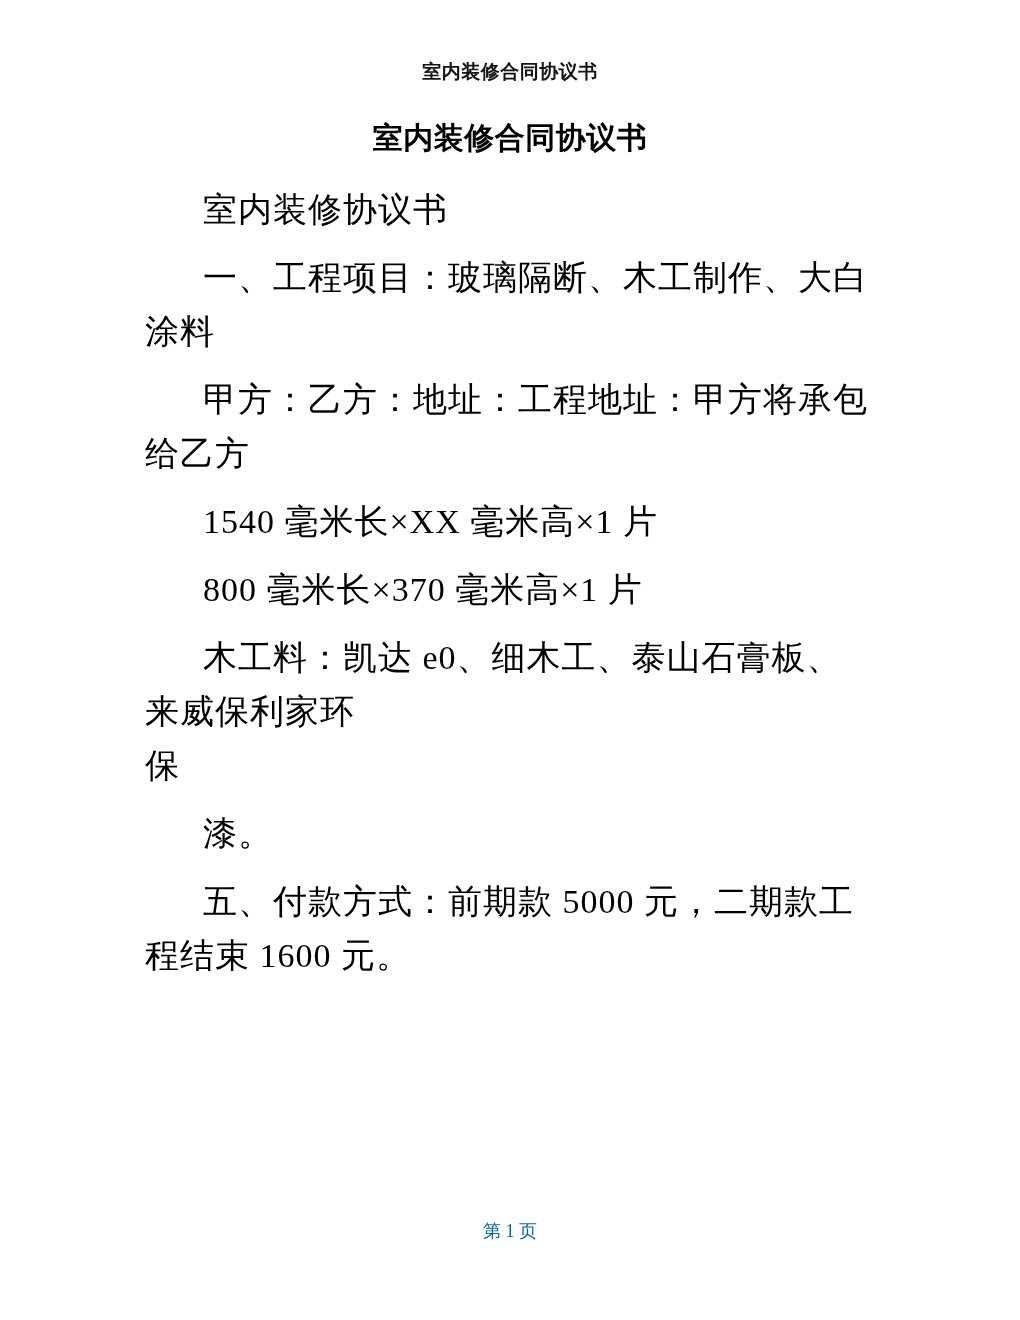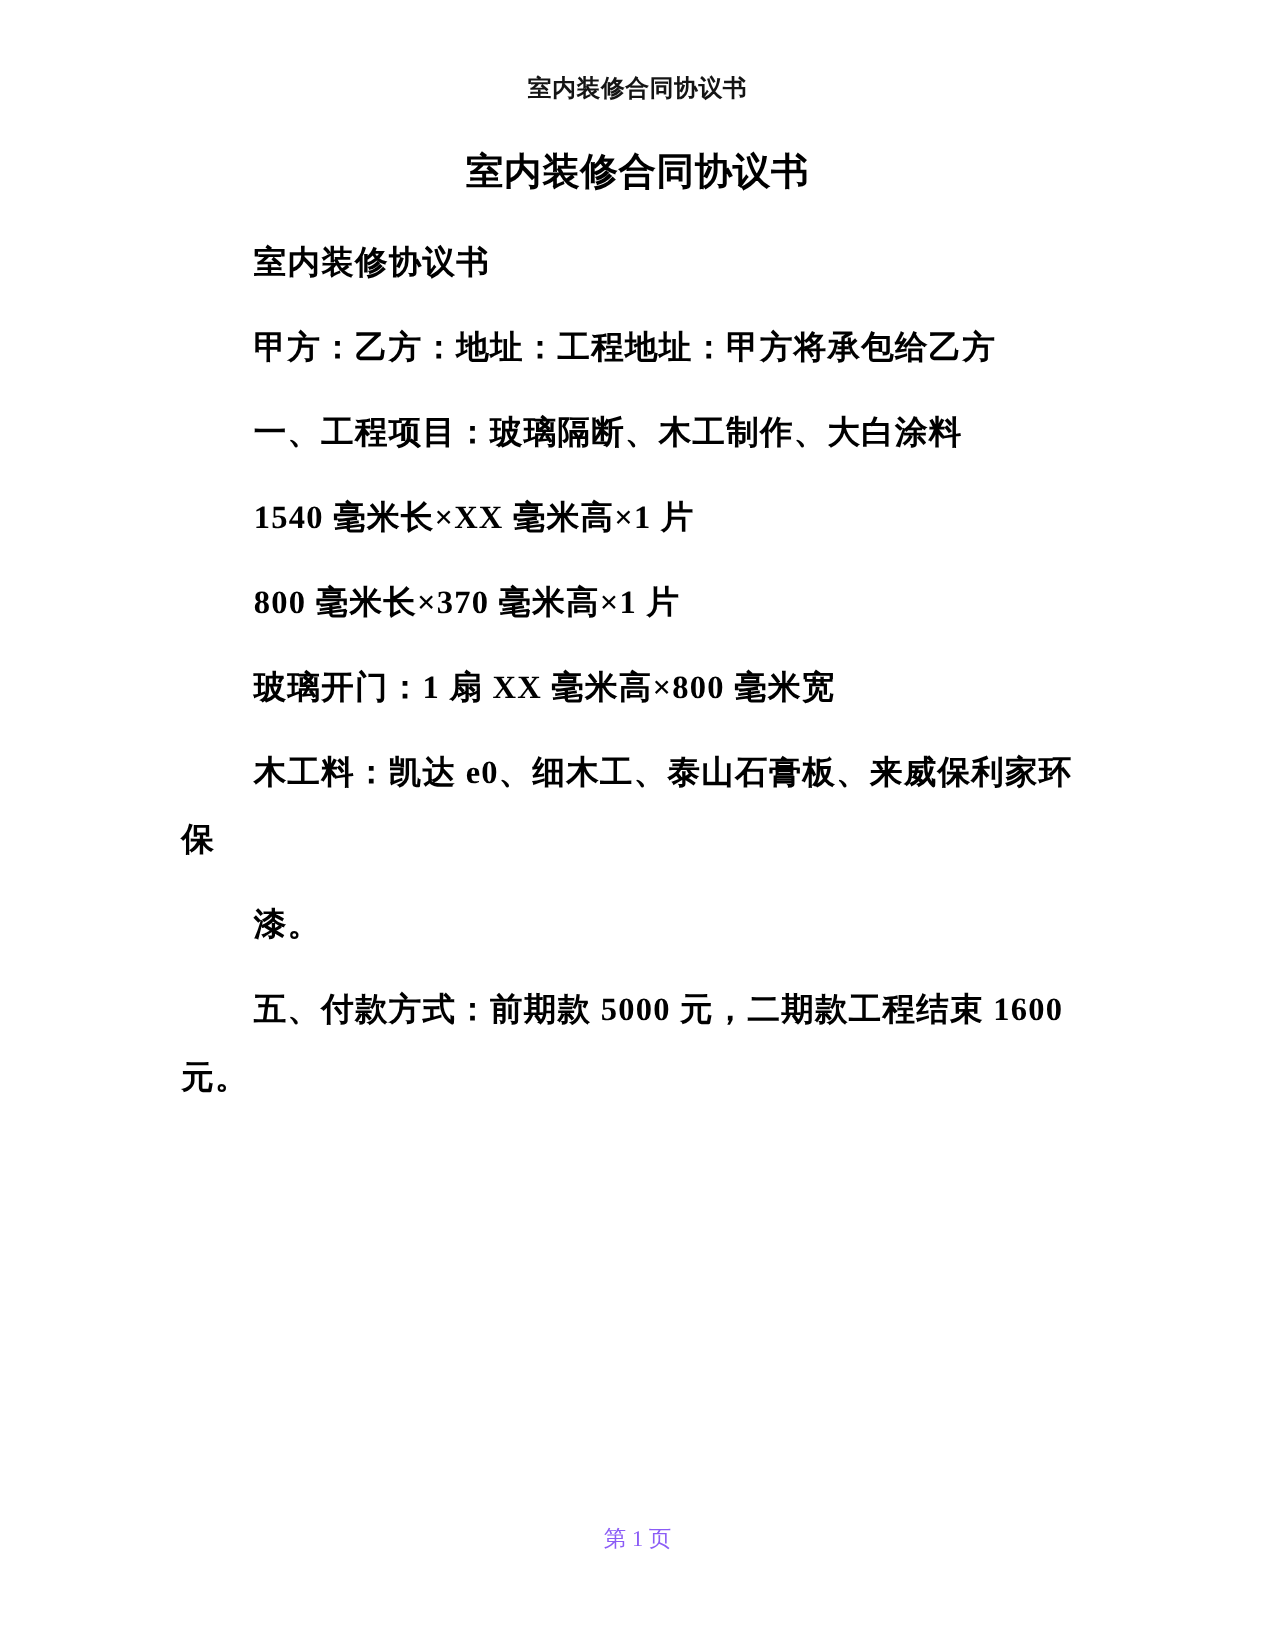--- a/index.html
+++ b/index.html
@@ -38,54 +38,53 @@
     letter-spacing: 0.5px;
   }
   .doc-body {
     position: absolute;
     top: 183px;
     left: 145px;
     right: 145px;
   }
   .doc-body p.line {
     margin: 0 0 14px 0;
-    font-size: 26px;
+    font-size: 34px;
     line-height: 54px;
     letter-spacing: 1px;
-    font-weight: bold;
+    font-weight: normal;
     white-space: pre-wrap;
   }
   .doc-body p.line.indent { text-indent: 58px; }
   
   .doc-body p.line.wrap { margin-top: -14px; }
   .doc-footer {
     position: absolute;
     top: 1218px;
     left: 0;
     width: 100%;
     text-align: center;
     font-size: 18px;
     line-height: 26px;
-    color: #8b5cf6;
+    color: #0369a1;
   }
 </style>
 </head>
 <body>
 
 <div class="doc-header">室内装修合同协议书</div>
 
 <h1 class="doc-title">室内装修合同协议书</h1>
 
 <section class="doc-body">
     <p class="line indent">室内装修协议书</p>
+    <p class="line indent">一、工程项目：玻璃隔断、木工制作、大白涂料</p>
     <p class="line indent">甲方：乙方：地址：工程地址：甲方将承包给乙方</p>
-    <p class="line indent">一、工程项目：玻璃隔断、木工制作、大白涂料</p>
     <p class="line indent">1540 毫米长×XX 毫米高×1 片</p>
     <p class="line indent">800 毫米长×370 毫米高×1 片</p>
-    <p class="line indent">玻璃开门：1 扇 XX 毫米高×800 毫米宽</p>
     <p class="line indent">木工料：凯达 e0、细木工、泰山石膏板、来威保利家环</p>
     <p class="line wrap">保</p>
     <p class="line indent">漆。</p>
     <p class="line indent">五、付款方式：前期款 5000 元，二期款工程结束 1600 元。</p>
   </section>
 
 <div class="doc-footer">
   <span>第 1 页</span>
 </div>
 

